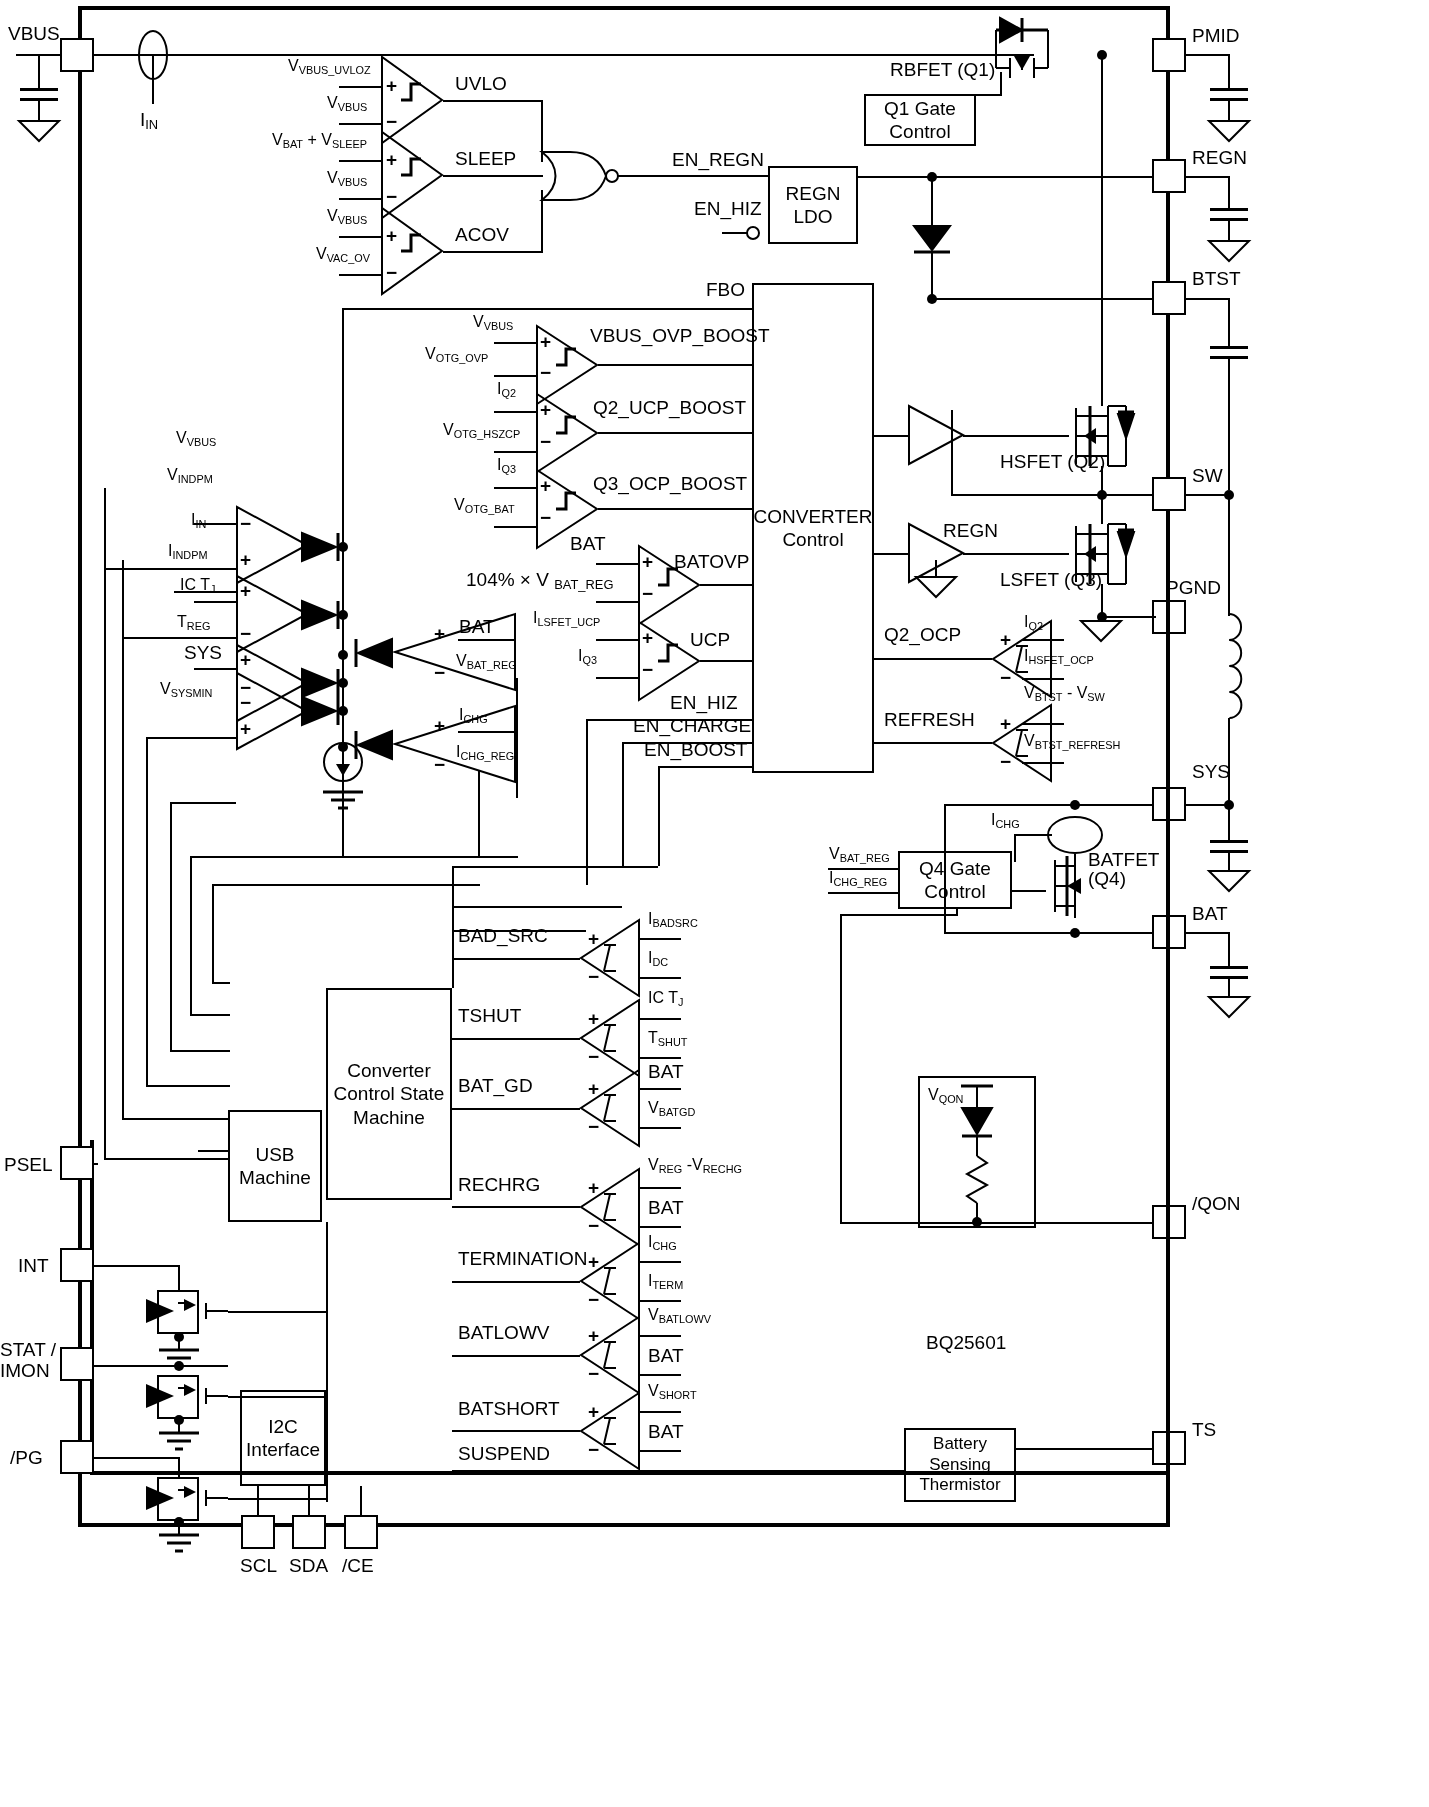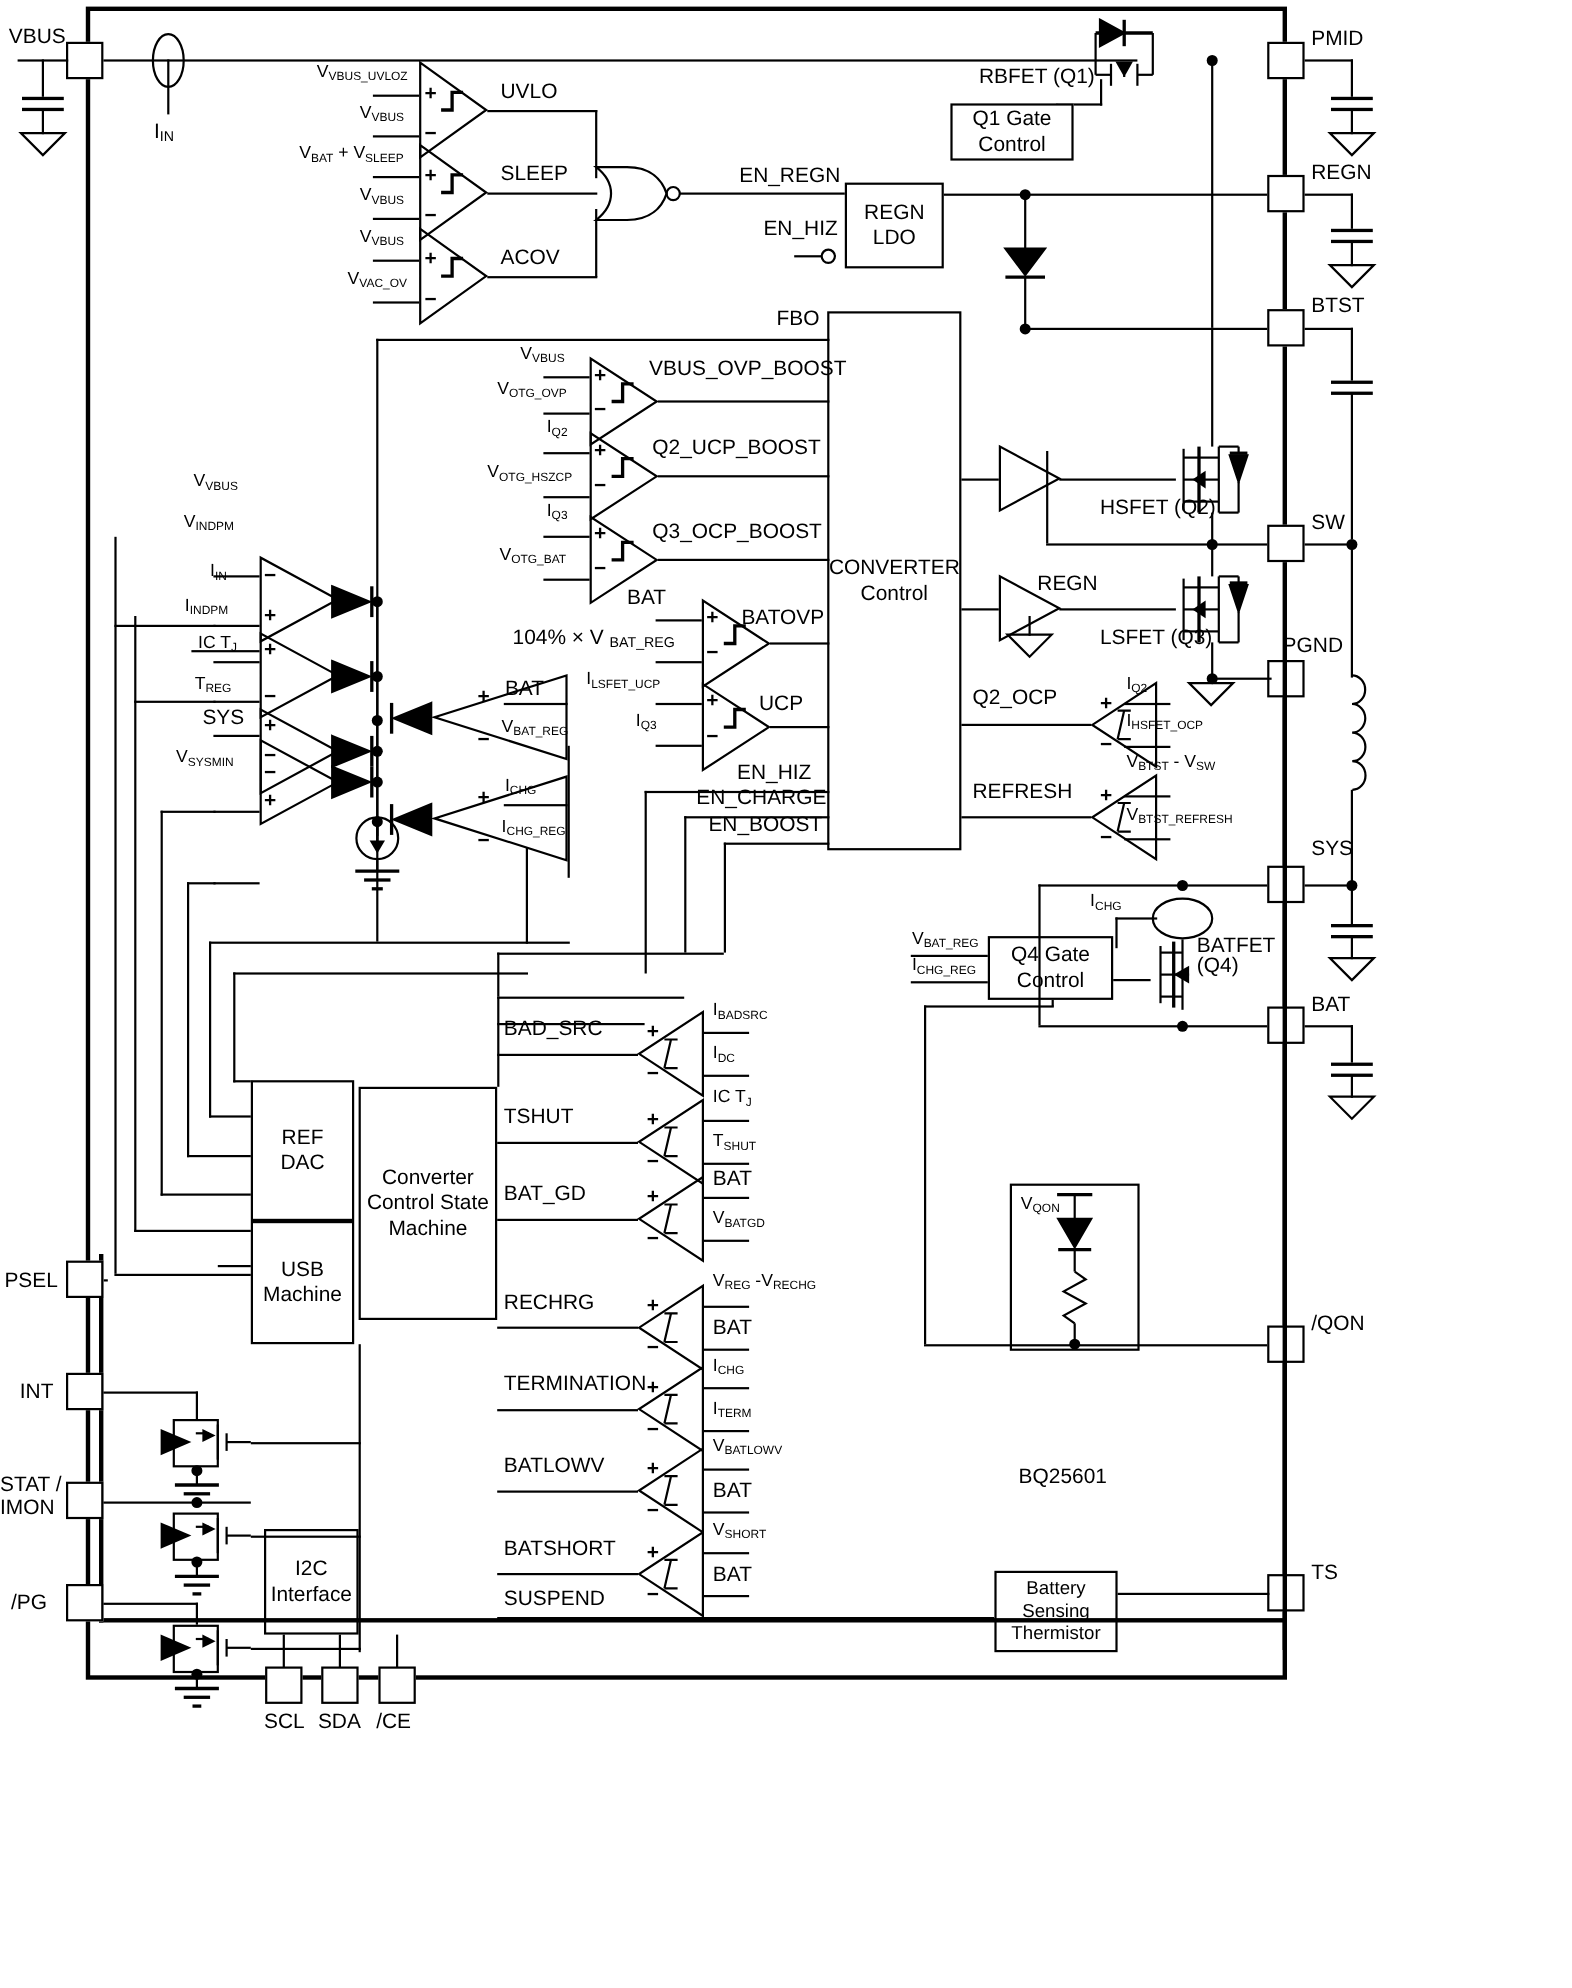--- a/index.html
+++ b/index.html
@@ -254,21 +254,21 @@
   <div class="box" style="left:752px;top:283px;width:122px;height:490px;">
     <span style="white-space:pre-line;">CONVERTER
 Control</span>
   </div>
   <div class="t" style="left:706px;top:280px;">FBO</div>
   <div class="ln h" style="left:342px;top:308px;width:412px;"></div>
   <div class="ln v" style="left:342px;top:308px;height:548px;"></div>
 
   <div class="t s" style="left:473px;top:314px;">V<sub>VBUS</sub></div>
   <div class="ln h" style="left:494px;top:342px;width:42px;"></div>
-  <div class="t s" style="left:452px;top:346px;">V<sub>OTG_OVP</sub></div>
+  <div class="t s" style="left:425px;top:346px;">V<sub>OTG_OVP</sub></div>
   <div class="ln h" style="left:494px;top:375px;width:42px;"></div>
   <div class="cmp" style="left:536px;top:325px;">
     <svg width="62" height="80">
       <polygon points="1,1 1,79 61,40" fill="none" stroke="#000" stroke-width="2"></polygon>
       <path d="M20,40 l10,0 l0,-16 l10,0" fill="none" stroke="#000" stroke-width="3"></path>
     </svg>
   </div>
   <div class="t" style="left:540px;top:332px;font-weight:bold;">+</div>
   <div class="t" style="left:540px;top:363px;font-weight:bold;">−</div>
   <div class="t" style="left:590px;top:326px;">VBUS_OVP_BOOST</div>
@@ -663,24 +663,20 @@
       <path d="M21,74 l10,7 l-20,11 l20,11 l-20,11 l10,7" fill="none" stroke="#000" stroke-width="2"></path>
       <line x1="21" y1="121" x2="21" y2="138" stroke="#000" stroke-width="2"></line>
     </svg>
   </div>
   <div class="dot" style="left:972px;top:1217px;"></div>
   <div class="ln h" style="left:840px;top:1222px;width:312px;"></div>
   <div class="ln v" style="left:840px;top:914px;height:308px;"></div>
   <div class="ln h" style="left:840px;top:914px;width:118px;"></div>
   <div class="ln v" style="left:956px;top:909px;height:6px;"></div>
 
-  <div class="box" style="left:228px;top:982px;width:94px;height:128px;">
-    <span style="white-space:pre-line;">REF
-DAC</span>
-  </div>
 
   <div class="box" style="left:228px;top:1110px;width:94px;height:112px;">
     <span style="white-space:pre-line;">USB
 Machine</span>
   </div>
 
   <div class="box" style="left:240px;top:1390px;width:86px;height:96px;">
     <span style="white-space:pre-line;">I2C
 Interface</span>
   </div>

